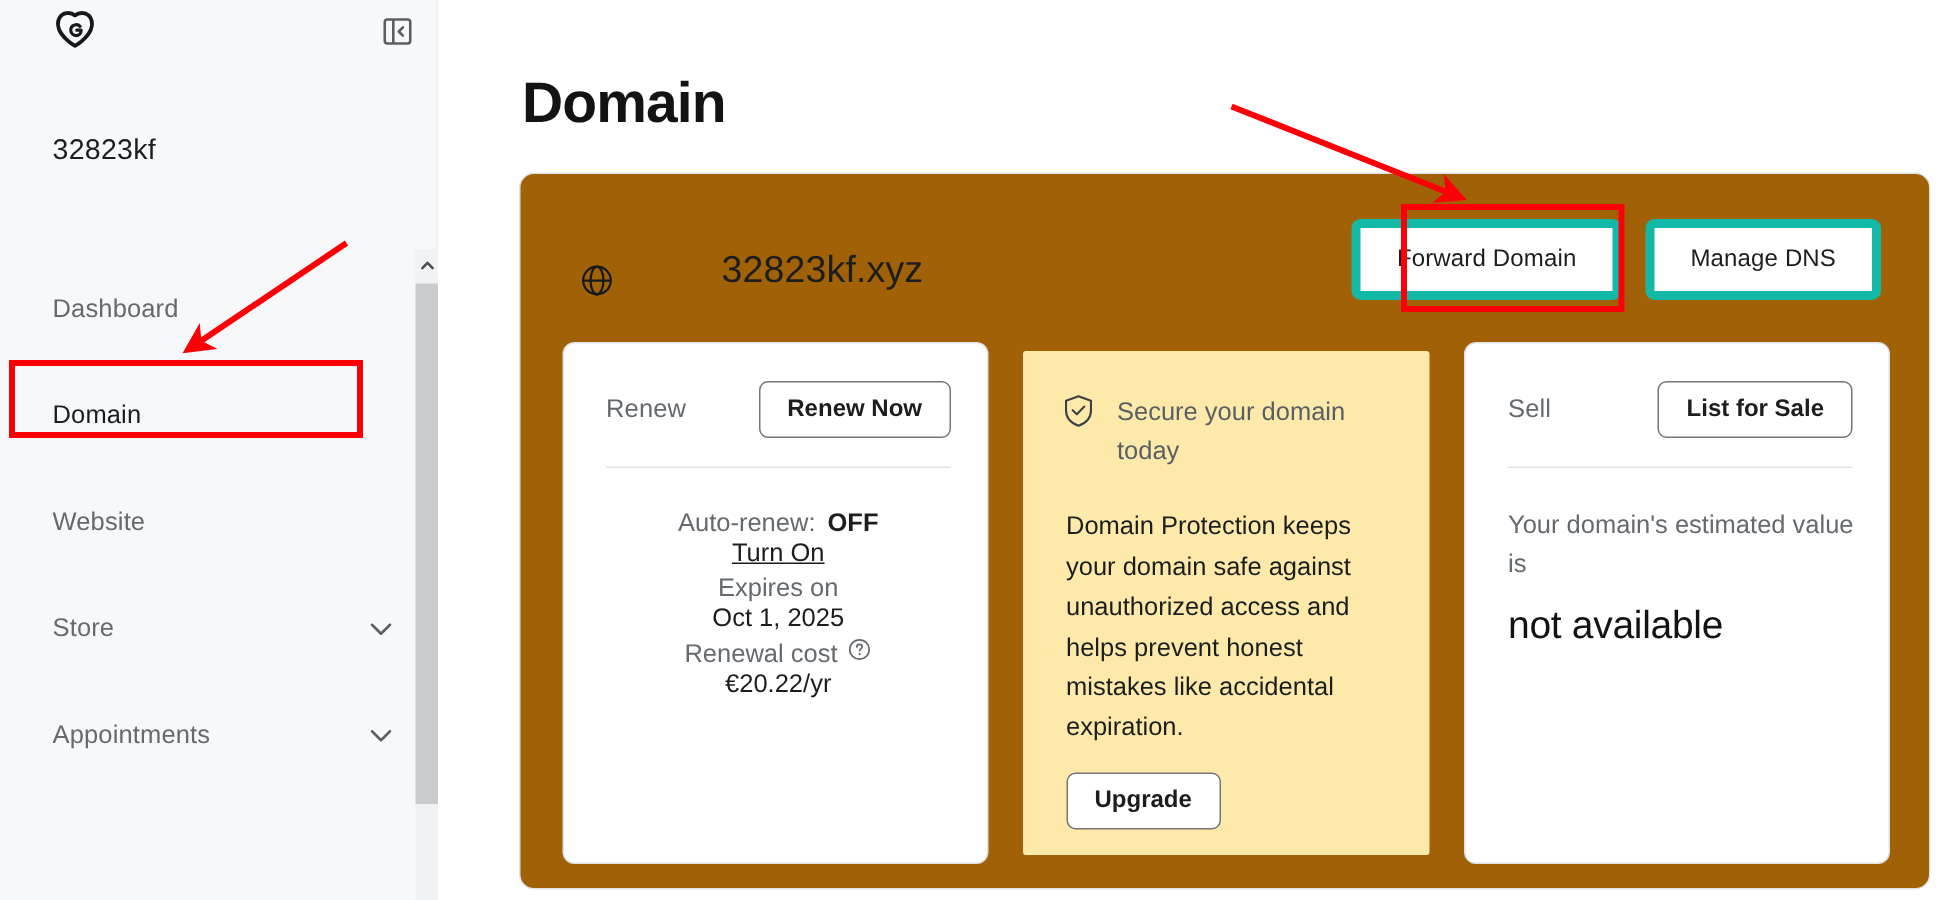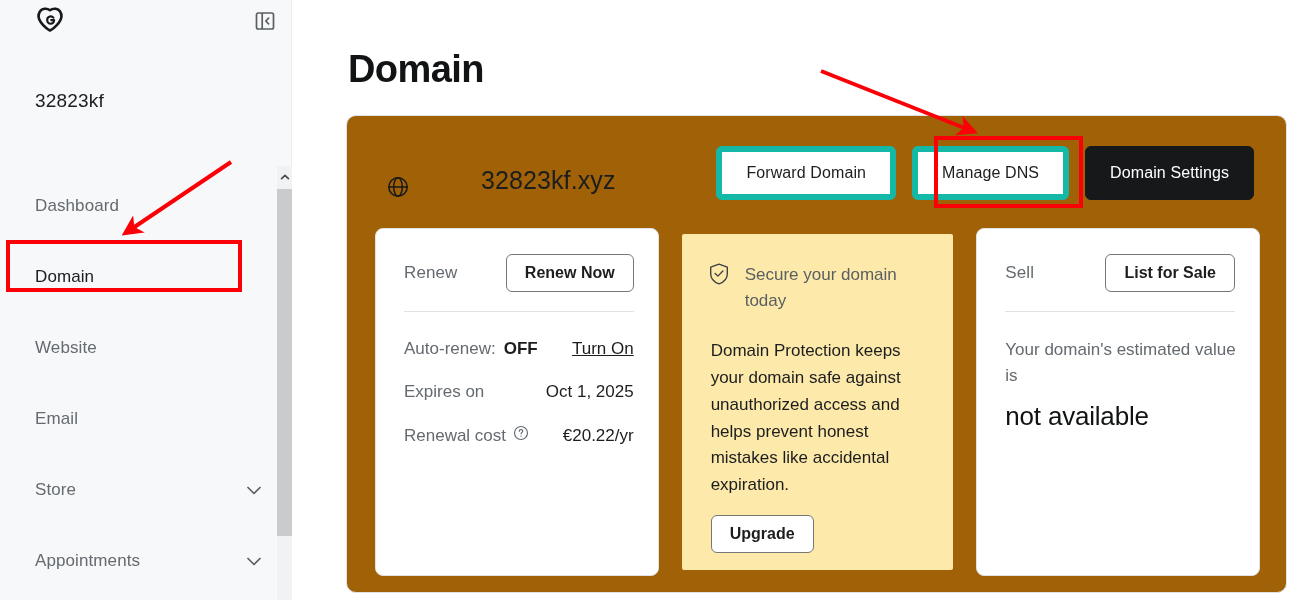--- a/index.html
+++ b/index.html
@@ -165,20 +165,21 @@
     font-weight: bold;
   }
   .hr {
     position: absolute; left: 28px; right: 24px; top: 82px;
     height: 1px; background: #dfe3e6;
   }
   .kv {
     position: absolute; left: 28px; right: 24px;
     display: flex; align-items: center; justify-content: space-between;
     font-size: 17px;
+    flex-direction: column;
   }
   .kv .k { color: #646a6f; display: flex; align-items: center; gap: 7px; }
   .kv .v { color: #1c1d1f; }
   .kv .v.bold { font-weight: 700; }
   .link {
     color: #1c1d1f; text-decoration: underline; cursor: pointer;
     font-size: 17px;
   }
   .kv-auto { top: 110px; }
   .kv-exp  { top: 153px; }
@@ -246,23 +247,20 @@
 
     <div class="nav">
       <div class="nav-item">
         <span>Dashboard</span>
       </div>
       <div class="nav-item active">
         <span>Domain</span>
       </div>
       <div class="nav-item">
         <span>Website</span>
-      </div>
-      <div class="nav-item">
-        <span>Email</span>
       </div>
       <div class="nav-item">
         <span>Store</span>
         <span class="chev">
           <svg viewBox="0 0 20 20" width="20" height="20" aria-hidden="true">
             <polyline points="4,7.5 10,13.5 16,7.5" fill="none" stroke="#5a5f63" stroke-width="1.7" stroke-linecap="round" stroke-linejoin="round"></polyline>
           </svg>
         </span>
       </div>
       <div class="nav-item">
@@ -296,21 +294,20 @@
             <circle cx="12" cy="12" r="9.2" fill="none" stroke="#16181a" stroke-width="1.5"></circle>
             <ellipse cx="12" cy="12" rx="4.3" ry="9.2" fill="none" stroke="#16181a" stroke-width="1.5"></ellipse>
             <line x1="2.8" y1="12" x2="21.2" y2="12" stroke="#16181a" stroke-width="1.5"></line>
           </svg>
         </span>
         <div class="domain-name">32823kf.xyz</div>
 
         <div class="head-actions">
           <button class="btn btn-outline">Forward Domain</button>
           <button class="btn btn-outline">Manage DNS</button>
-          <button class="btn btn-dark">Domain Settings</button>
         </div>
       </div>
 
       <div class="cards">
 
         <div class="card">
           <div class="card-row">
             <span class="card-label">Renew</span>
             <button class="btn-sm">Renew Now</button>
           </div>

